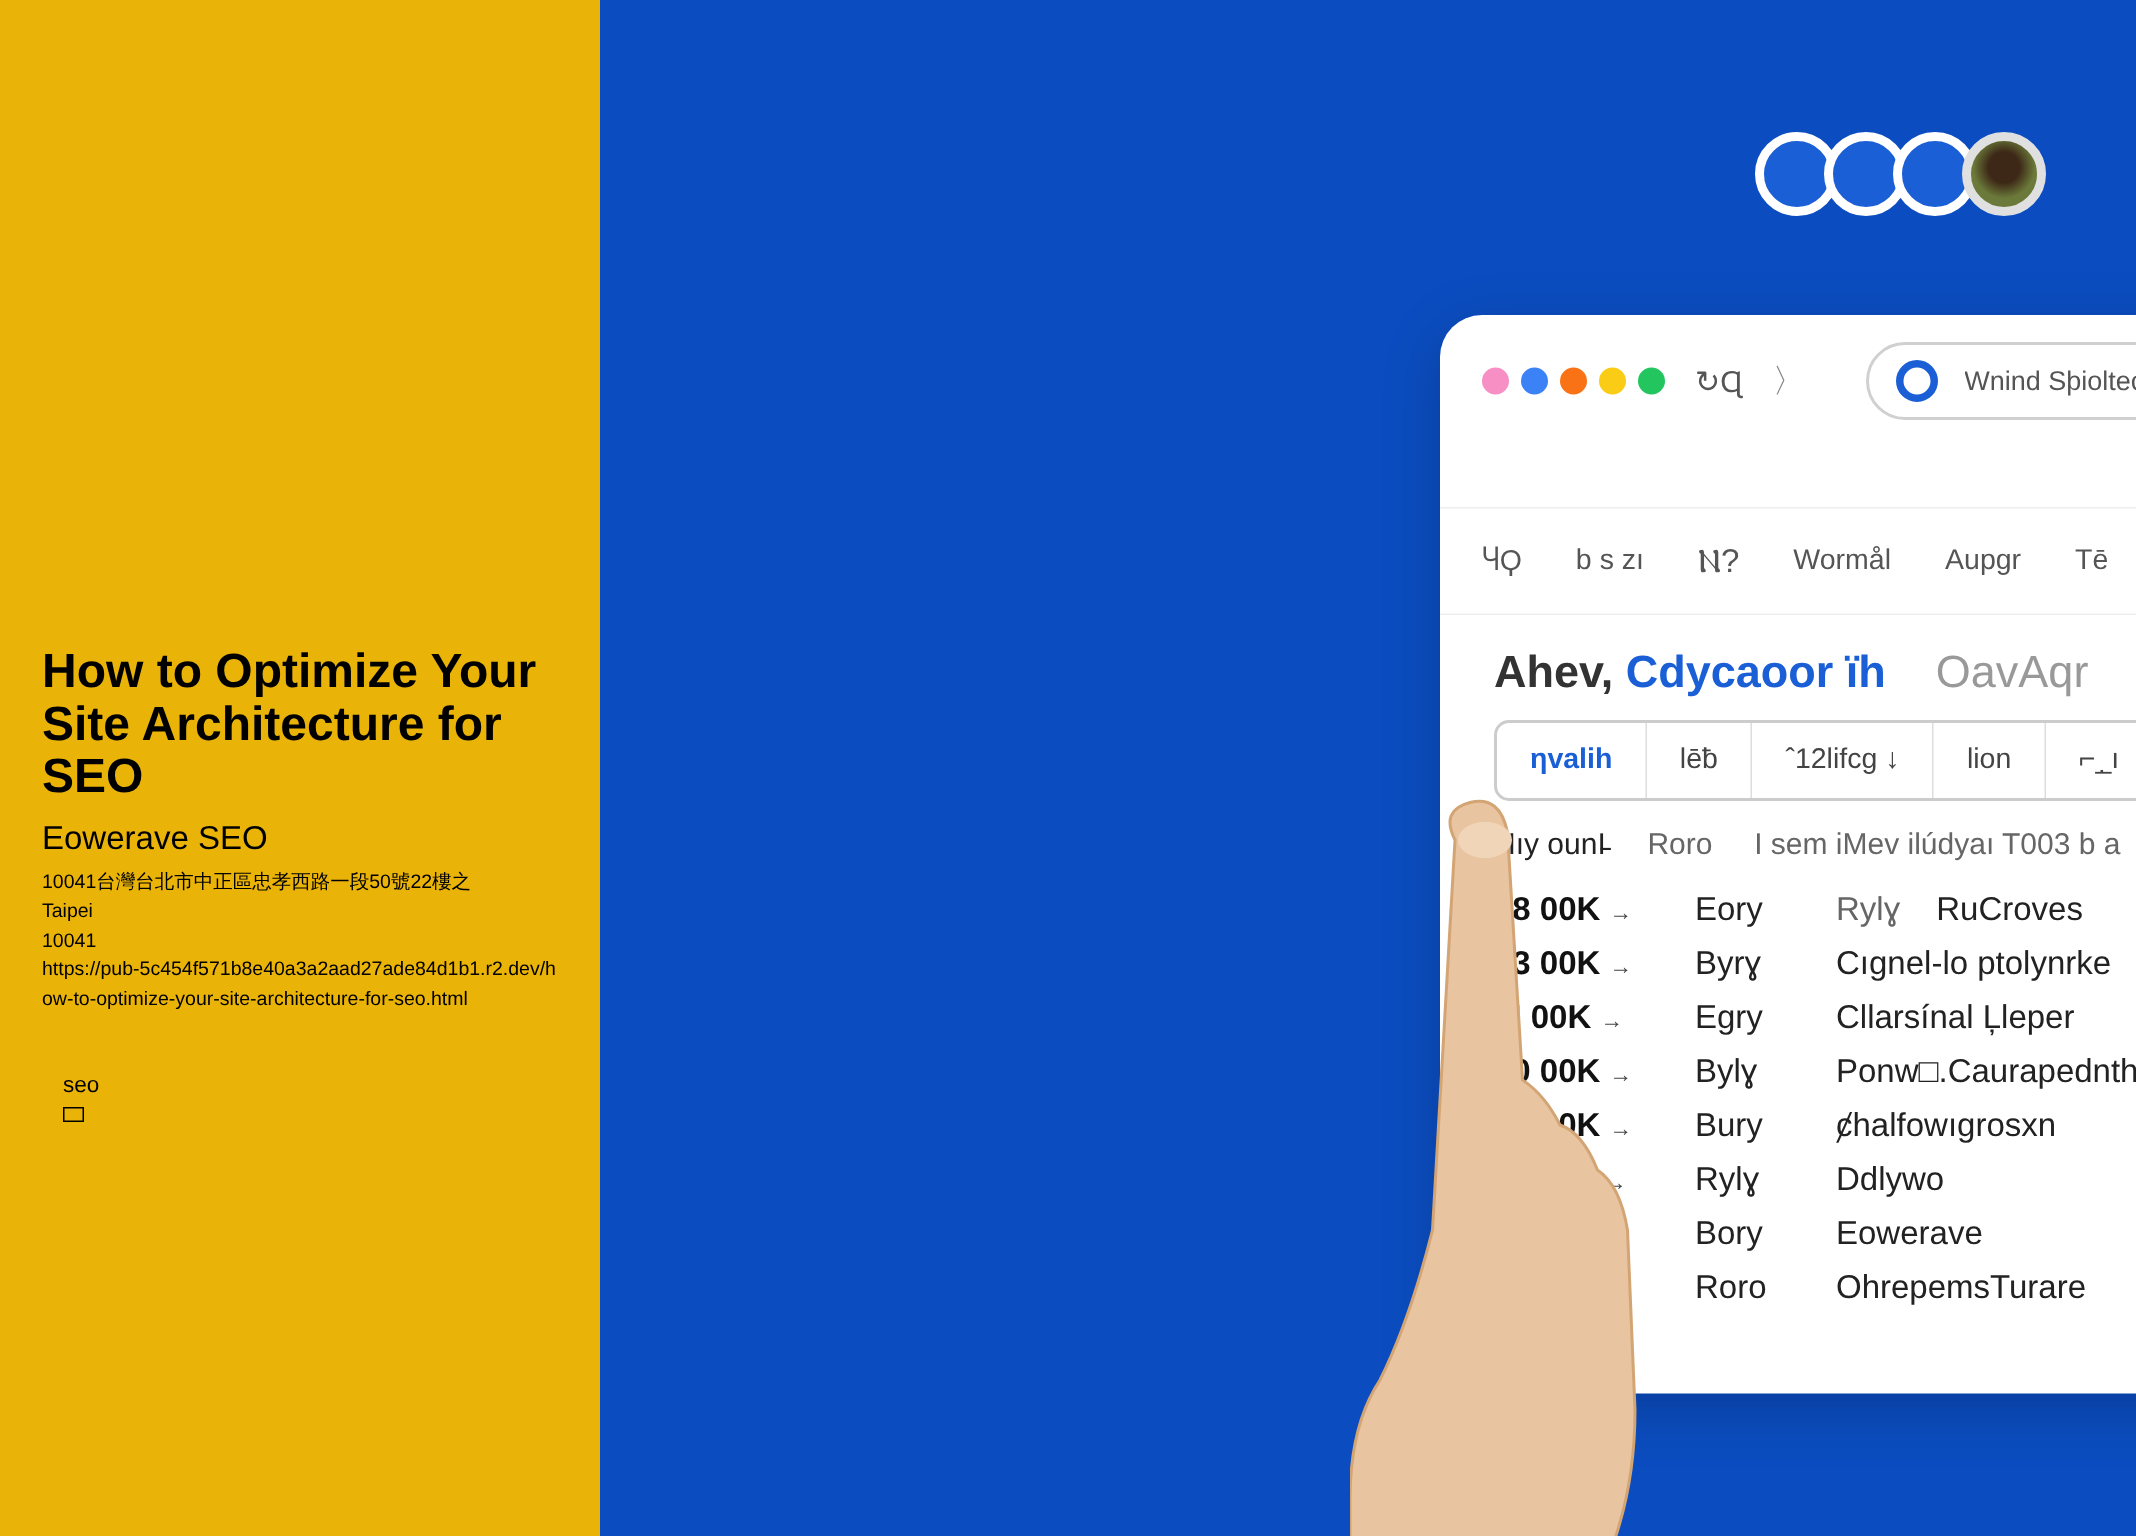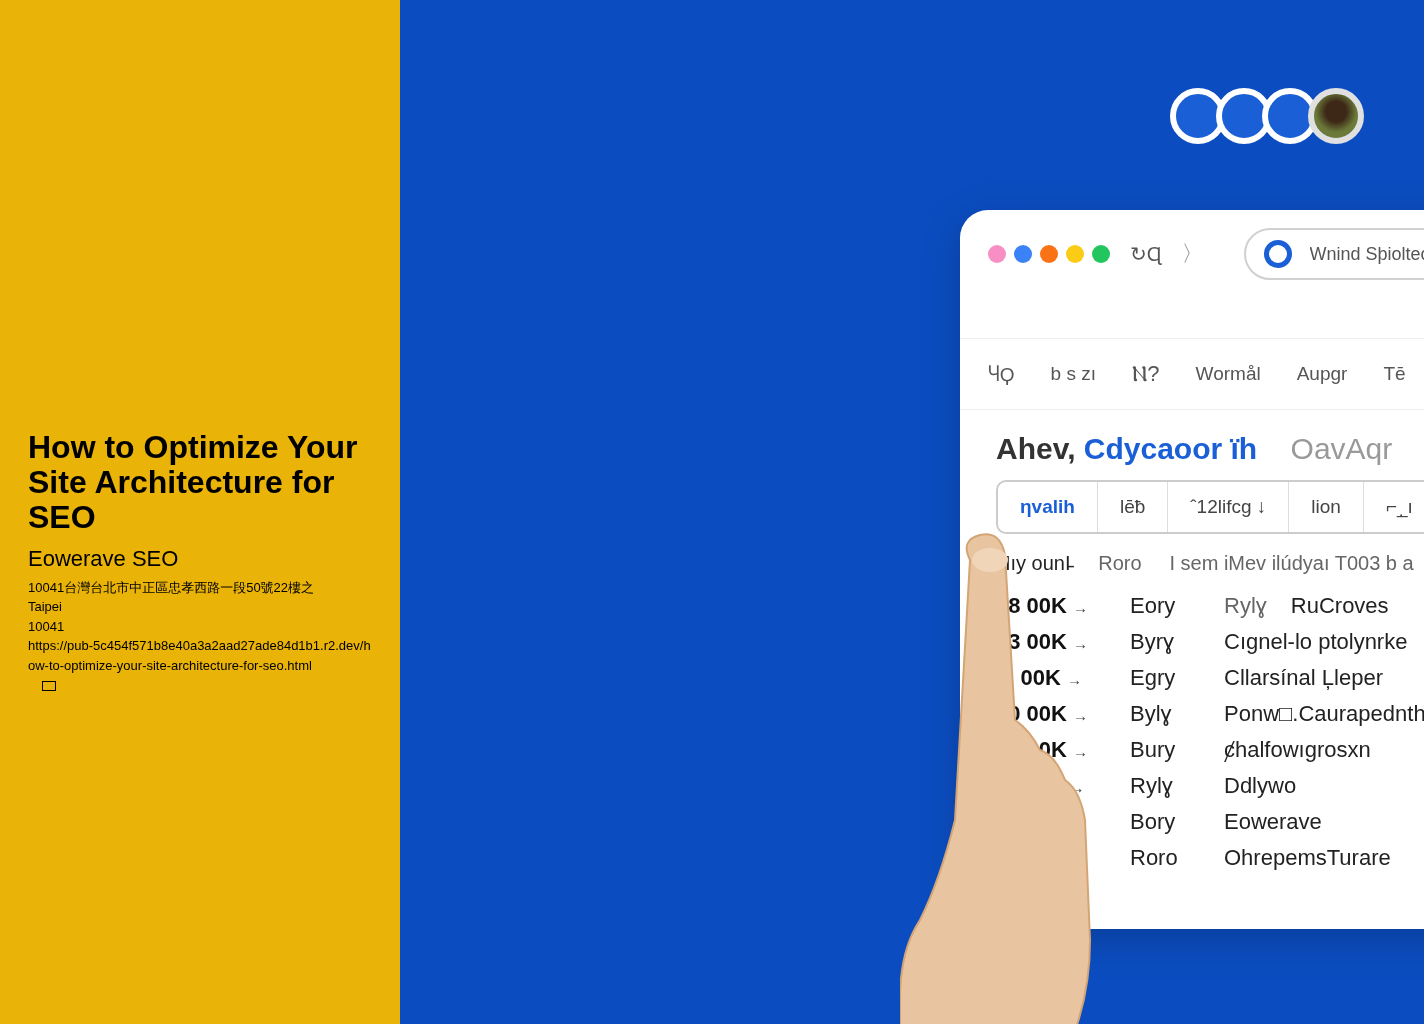--- a/index.html
+++ b/index.html
@@ -64,20 +64,21 @@
 </head>
 <body>
 
 <div class="left-panel">
   <h1>How to Optimize Your Site Architecture for SEO</h1>
   <h2>Eowerave SEO</h2>
   <div class="meta-line">10041台灣台北市中正區忠孝西路一段50號22樓之</div>
   <div class="meta-line">Taipei</div>
   <div class="meta-line">10041</div>
   <div class="meta-line">https://pub-5c454f571b8e40a3a2aad27ade84d1b1.r2.dev/how-to-optimize-your-site-architecture-for-seo.html</div>
+  <div class="tag-box">seo</div>
   <div class="tag-icon"></div>
 </div>
 
 <div class="right-panel">
   <div class="logo-cluster">
     <span class="logo-circle blue"></span>
     <span class="logo-circle blue"></span>
     <span class="logo-circle blue"></span>
     <span class="logo-circle last"></span>
   </div>

